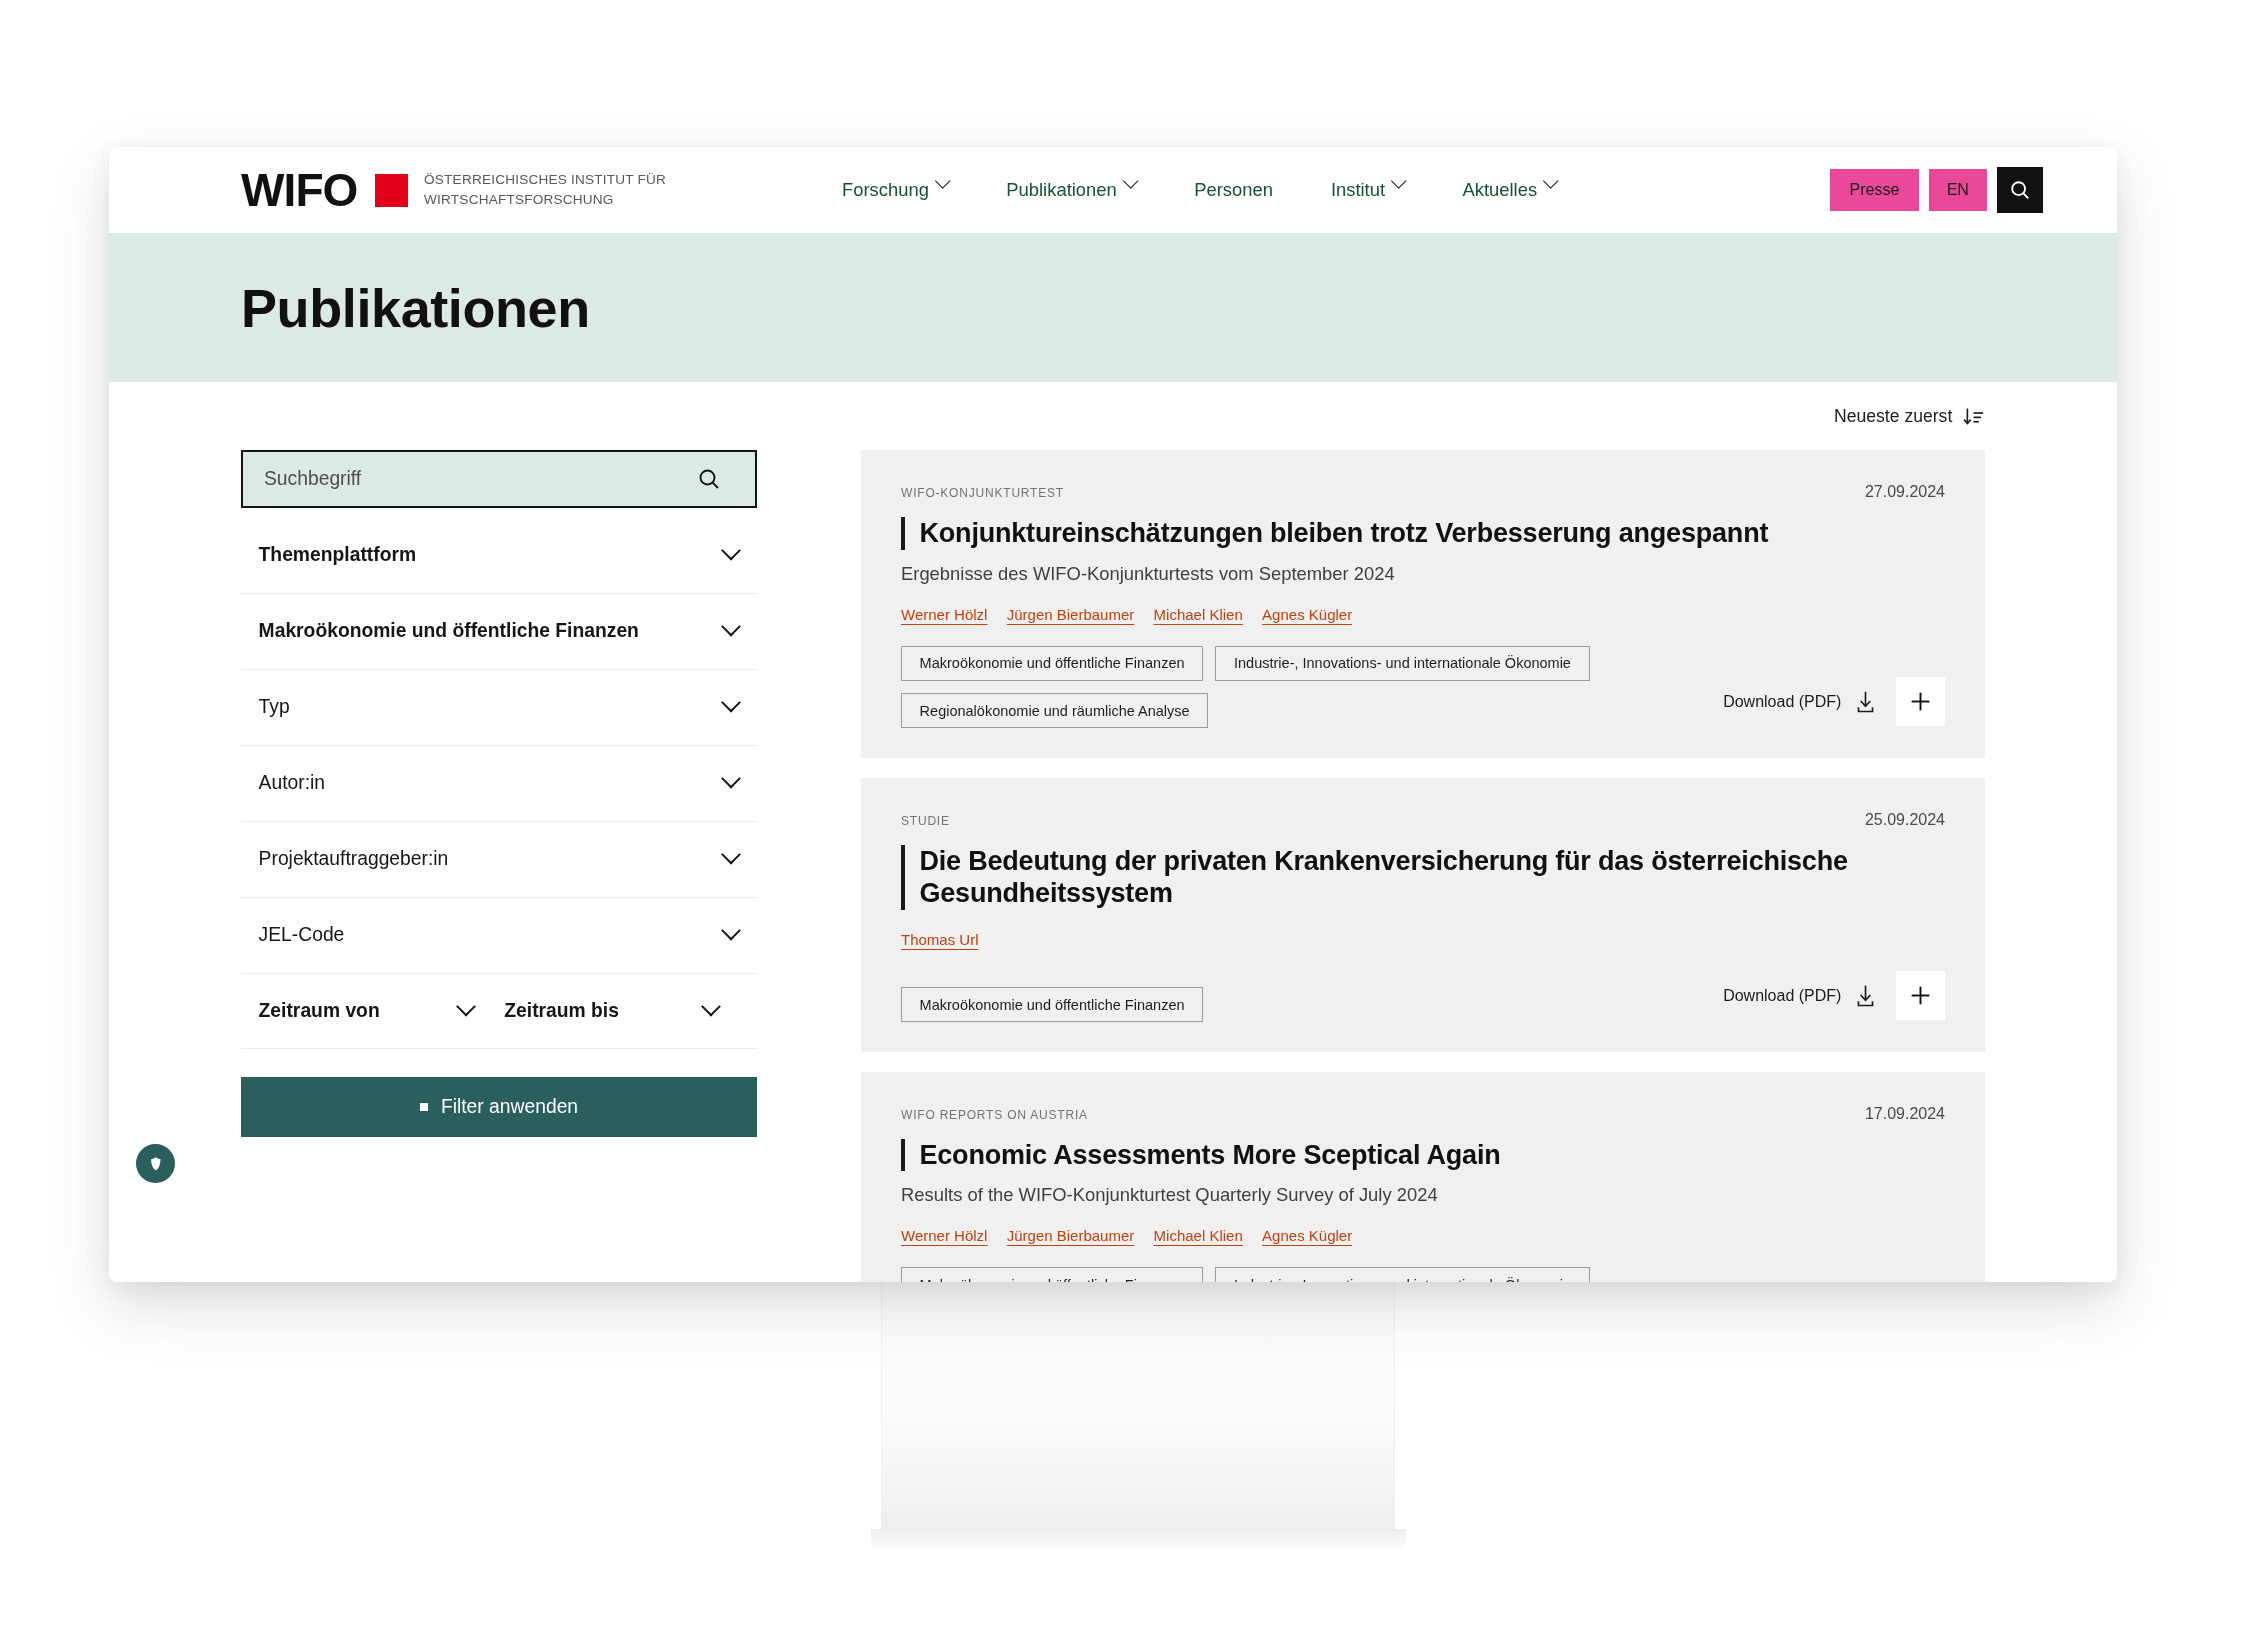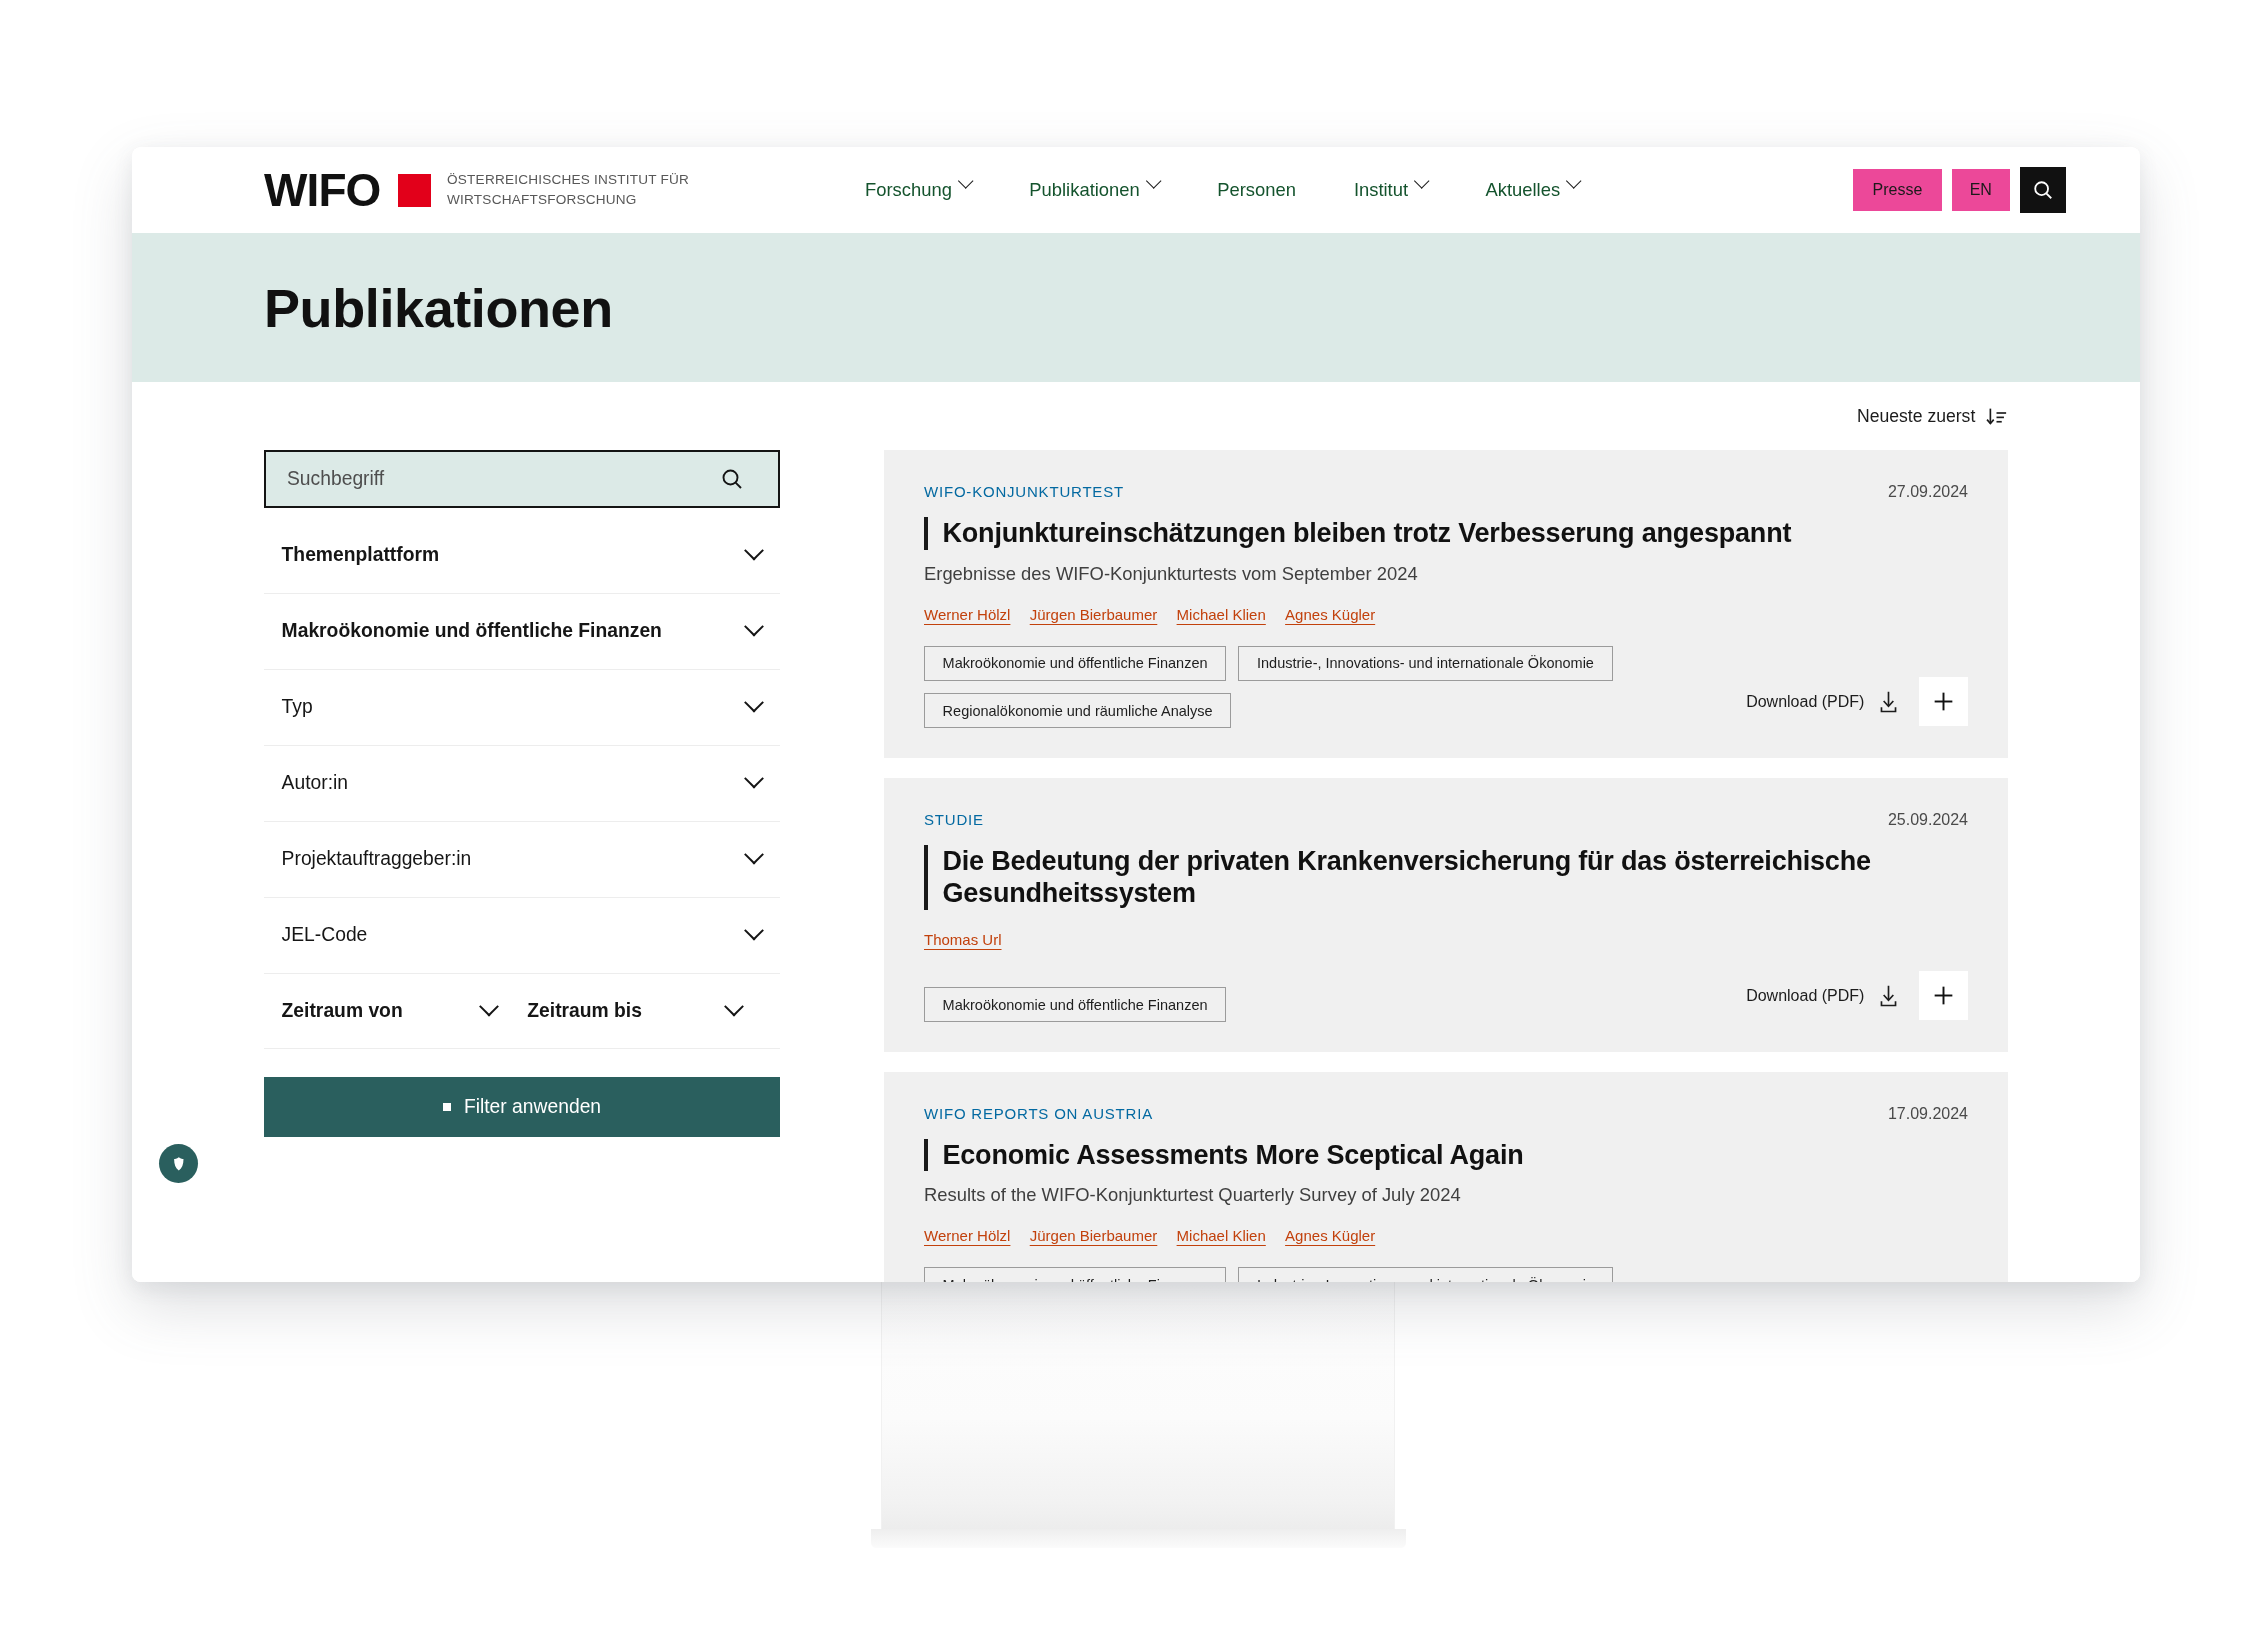--- a/index.html
+++ b/index.html
@@ -38,21 +38,21 @@
     top: 1529px;
     width: 535px;
     height: 19.3px;
     background: linear-gradient(180deg, #eeeeee 0%, #f6f6f6 60%, #fbfbfb 100%);
     border-radius: 0 0 5.3px 5.3px;
   }
 
   
   #screen {
     position: absolute;
-    left: 132px;
+    left: 109px;
     top: 147px;
     width: 2008px;
     height: 1135px;
     background: #ffffff;
     border-radius: 8.8px;
     box-shadow: 0 24.6px 61px rgba(90,95,105,0.20),
                 0 5.3px 19.3px rgba(90,95,105,0.10);
     overflow: hidden;
   }
 
@@ -272,23 +272,23 @@
     padding: 33px 40px 30px 40px;
     margin-bottom: 19.3px;
     position: relative;
   }
   .pub-top {
     display: flex;
     justify-content: space-between;
     align-items: baseline;
   }
   .pub-kicker {
-    font-size: 15px;
+    font-size: 12px;
     letter-spacing: 0.8px;
-    color: #0369a1;
+    color: #737373;
     text-transform: uppercase;
   }
   .pub-date { font-size: 16px; color: #4a4a4a; }
 
   .pub-title-wrap {
     display: flex;
     gap: 15px;
     margin-top: 16px;
   }
   .title-bar {

